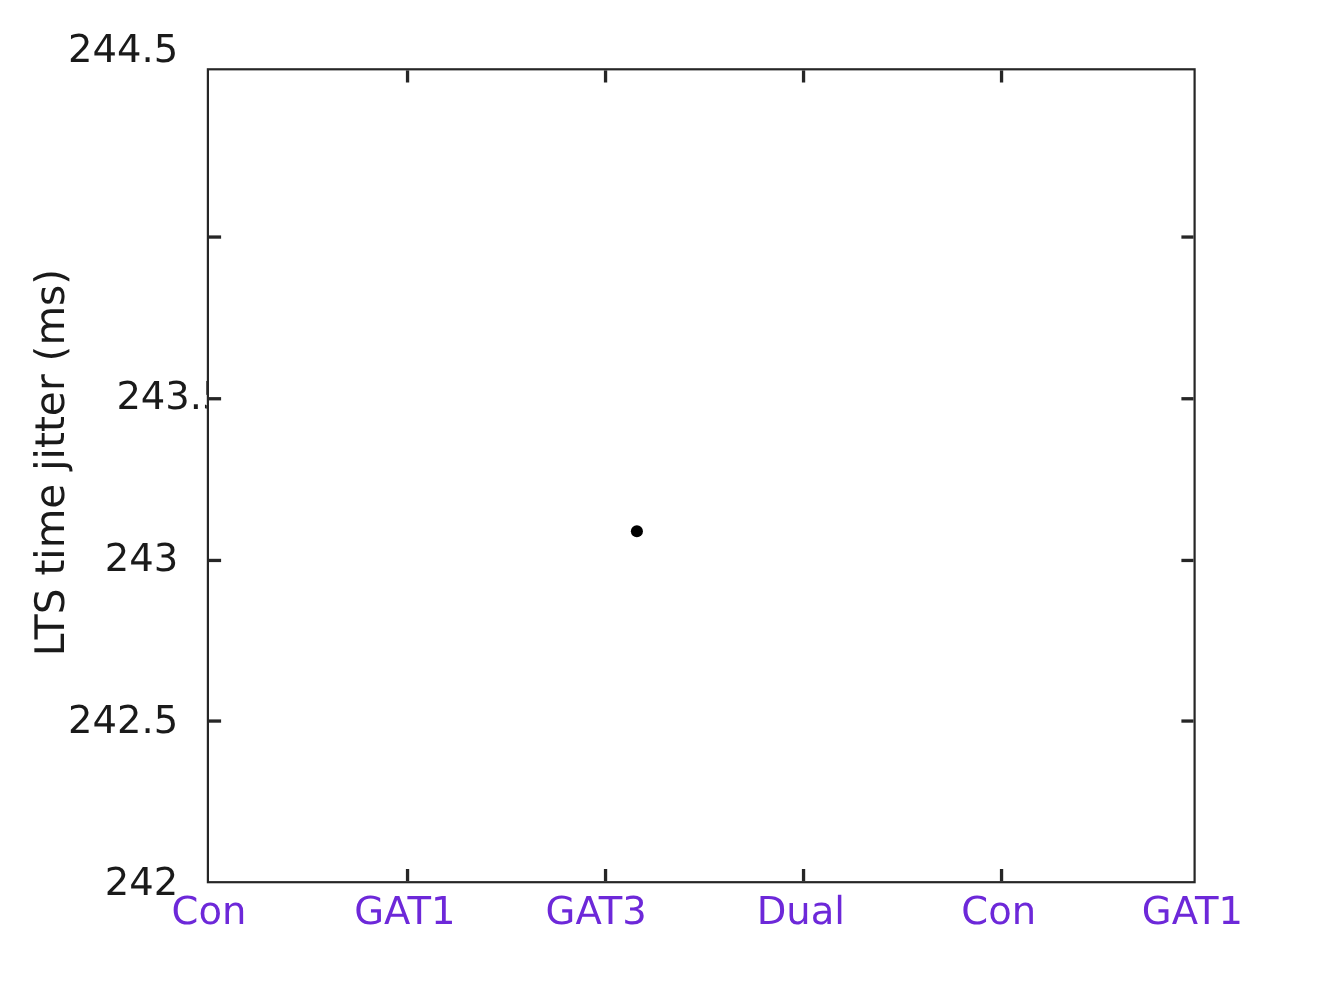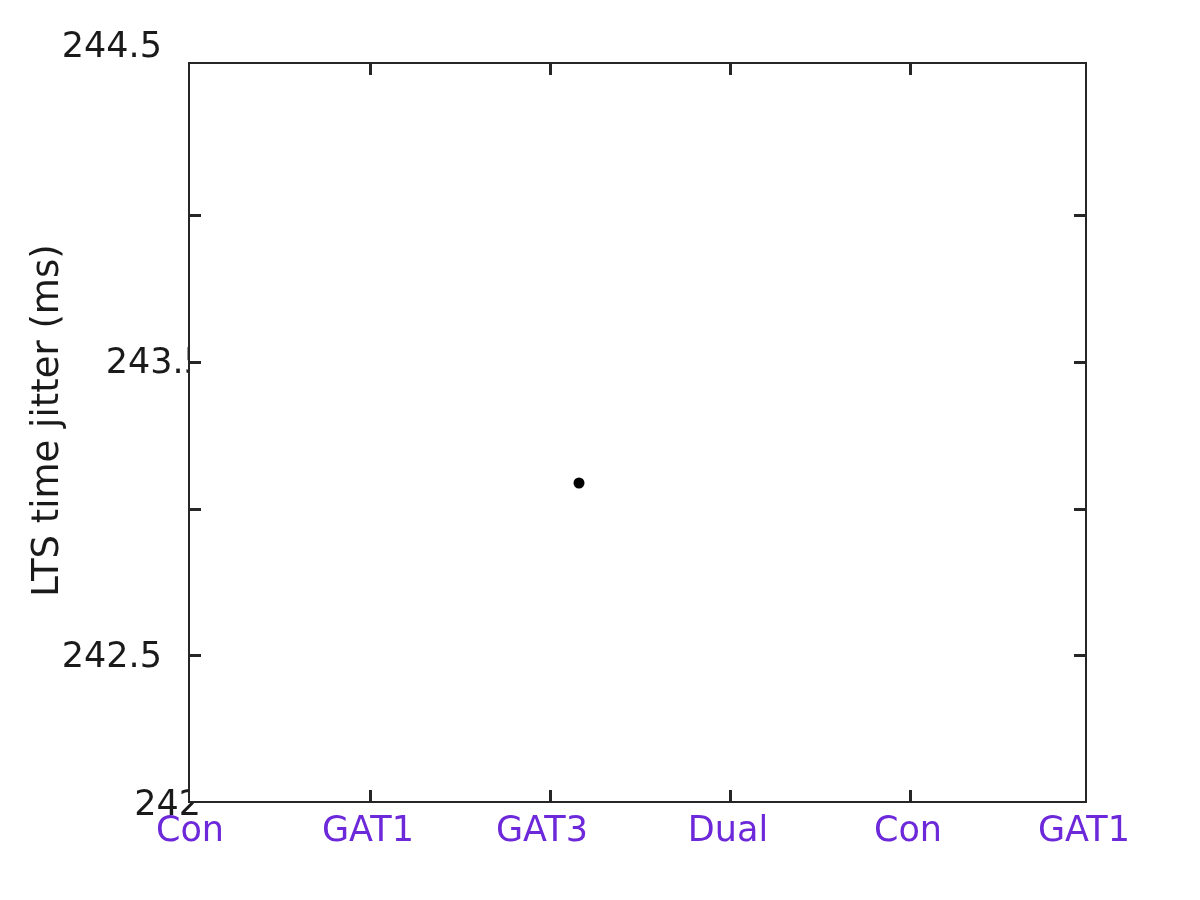--- a/index.html
+++ b/index.html
@@ -105,22 +105,23 @@
     transform: translate(-50%, -50%);
   }
 </style>
 </head>
 <body>
 
 <div id="figure">
 
   <div id="ylabel">LTS time jitter (ms)</div>
 
-  <div class="ytick-label" style="top: 786px; margin-left: 39px;">242</div>
+  <div class="ytick-label" style="top: 786px;">242</div>
   <div class="ytick-label" style="top: 638px;">242.5</div>
+  <div class="ytick-label" style="top: 491px;">243</div>
   <div class="ytick-label" style="top: 344px; margin-left: 44px;">243.5</div>
   <div class="ytick-label" style="top: 28px;">244.5</div>
 
   <div class="xtick-label" style="left: 190px;">Con</div>
   <div class="xtick-label" style="left: 368px;">GAT1</div>
   <div class="xtick-label" style="left: 542px;">GAT3</div>
   <div class="xtick-label" style="left: 728px;">Dual</div>
   <div class="xtick-label" style="left: 908px;">Con</div>
   <div class="xtick-label" style="left: 1084px;">GAT1</div>
 

